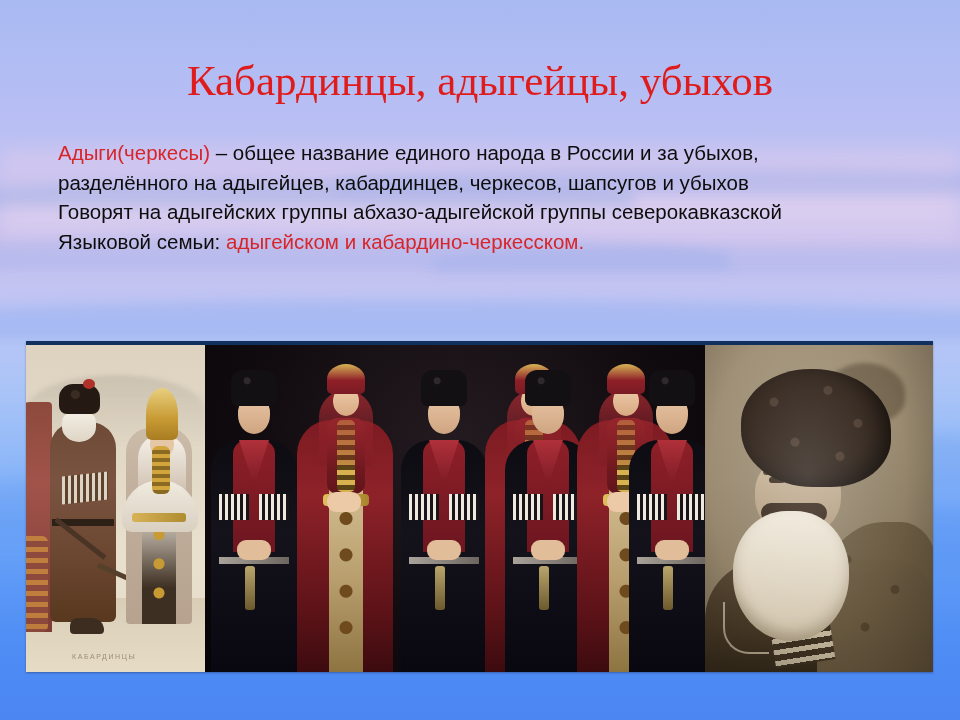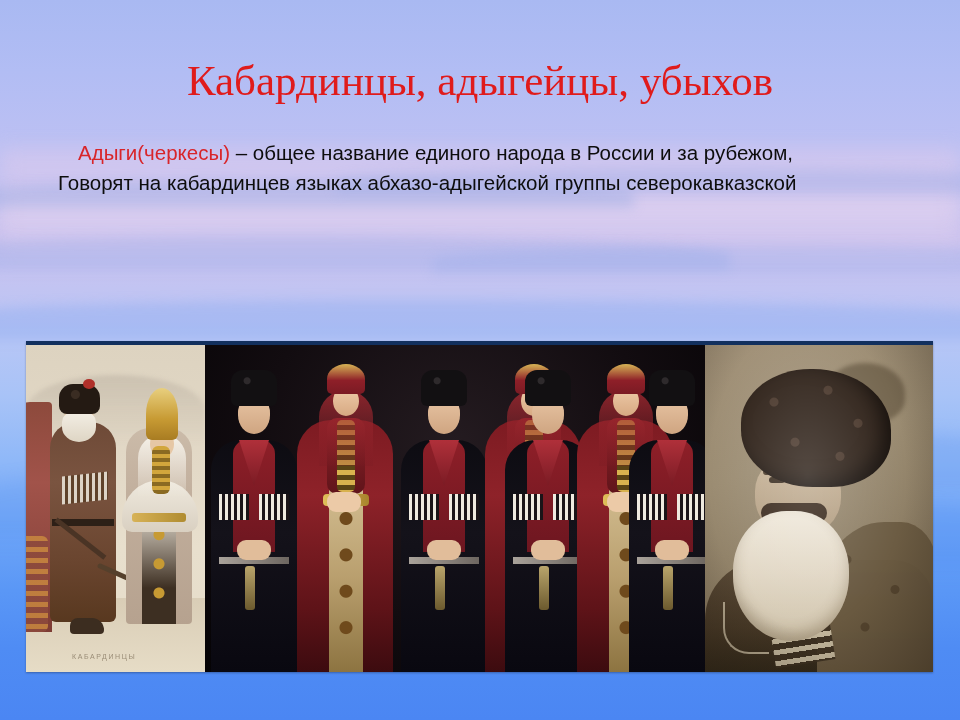--- a/index.html
+++ b/index.html
@@ -56,21 +56,21 @@
   .title{
     position:absolute;left:0;right:0;top:56px;text-align:center;
     font-family:"Liberation Serif","DejaVu Serif",serif;
     font-size:43px;line-height:50px;color:#e01b1b;white-space:nowrap;
   }
   .body-text{
     position:absolute;left:58px;top:138px;width:830px;
     font-size:20.5px;line-height:29.5px;color:#0d0d0d;
   }
   .body-text p{margin:0;}
-  .red{color:#d8252a;margin-left:20px;}
+  .red{color:#d8252a;}
 
   .strip{
     position:absolute;left:26px;top:341px;width:907px;height:327px;
     display:flex;border-top:4px solid #12305e;
     box-shadow:0 1px 2px rgba(0,0,0,.3);overflow:hidden;background:#000;
   }
   .panel{position:relative;overflow:hidden;height:100%;}
   .p1{width:179px;background:#ded2bd;}
   .p2{width:500px;background:#0a0608;}
   .p3{width:228px;background:#8d7f68;}
@@ -264,23 +264,27 @@
   <div class="ridge r4"></div>
   <div class="ridge r5"></div>
   <div class="ridge r6"></div>
   <div class="ridge r7"></div>
   <div class="ridge r8"></div>
 
   <div class="title">Кабардинцы, адыгейцы, убыхов</div>
 
   <div class="body-text">
     <p>
-      <span class="red">Адыги(черкесы)</span><span> – общее название единого народа в России и за рубежом,</span>
+      <span class="red">Адыги(черкесы)</span><span> – общее название единого народа в России и за убыхов,</span>
     </p>
-    <p>Говорят на кабардинцев языках абхазо-адыгейской группы северокавказской</p>
+    <p>разделённого на адыгейцев, кабардинцев, черкесов, шапсугов и убыхов</p>
+    <p>Говорят на адыгейских группы абхазо-адыгейской группы северокавказской</p>
+    <p>
+      <span>Языковой семьи: </span><span class="red">адыгейском и кабардино-черкесском.</span>
+    </p>
   </div>
 
   <div class="strip">
 
     <div class="panel p1">
       <div class="litho-sky"></div>
       <div class="litho-hills"></div>
       <div class="litho-ground"></div>
       <div class="fig f0"></div>
       <div class="f0b"></div>

